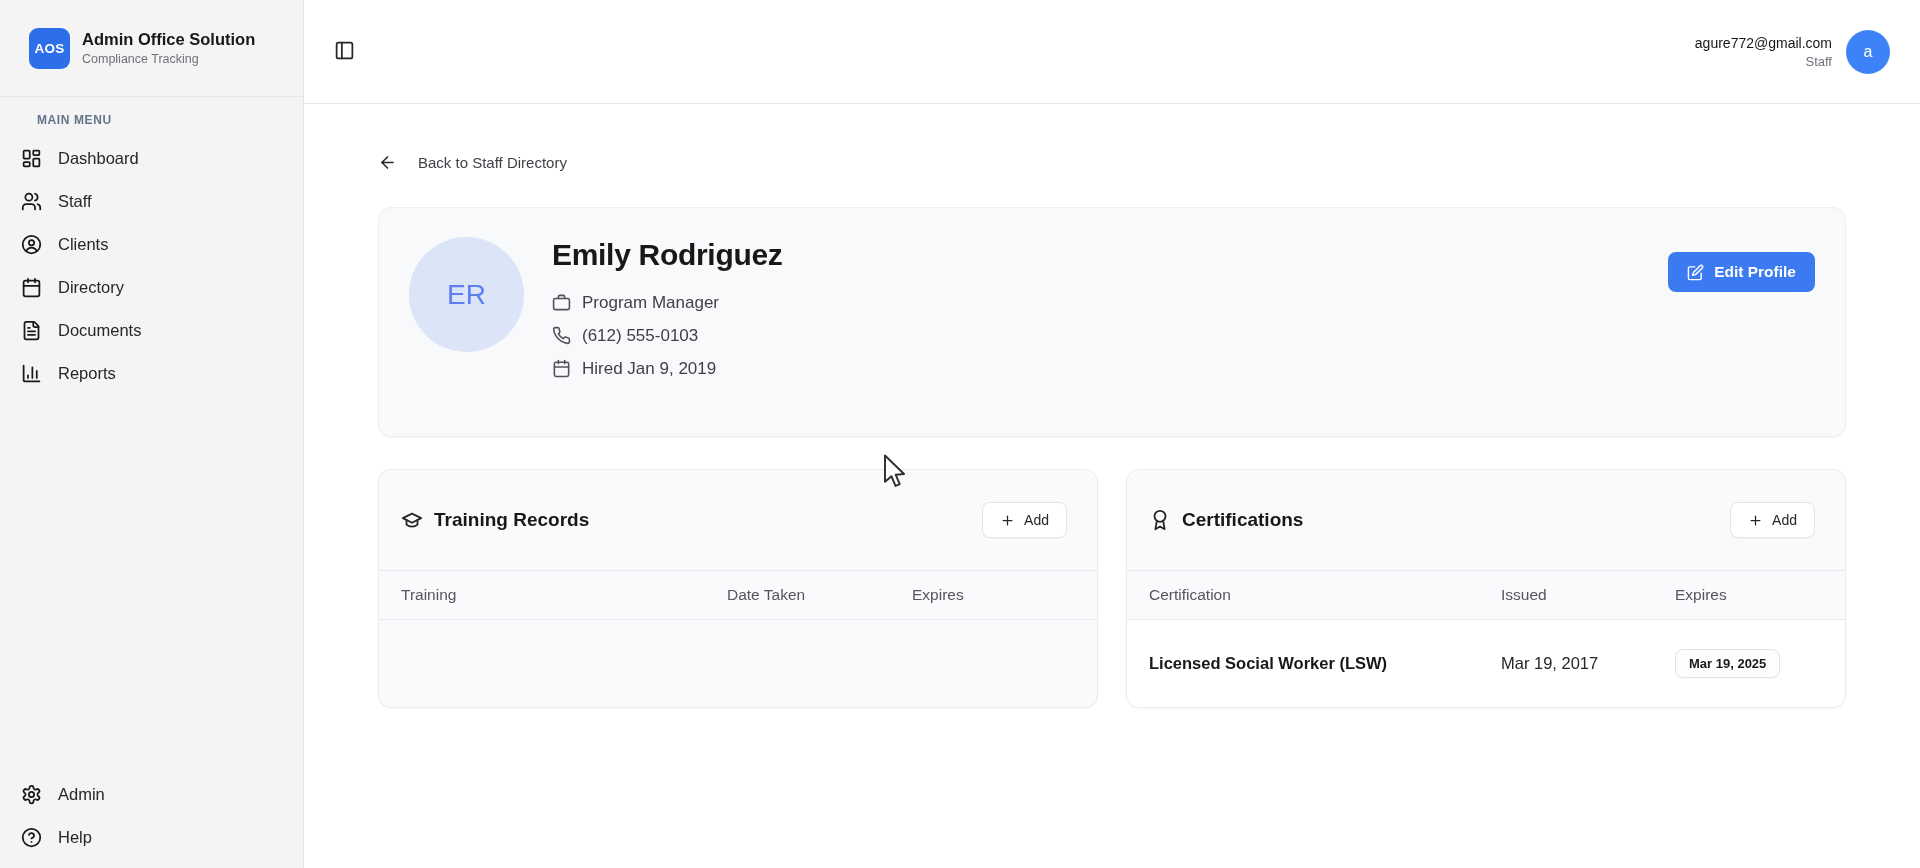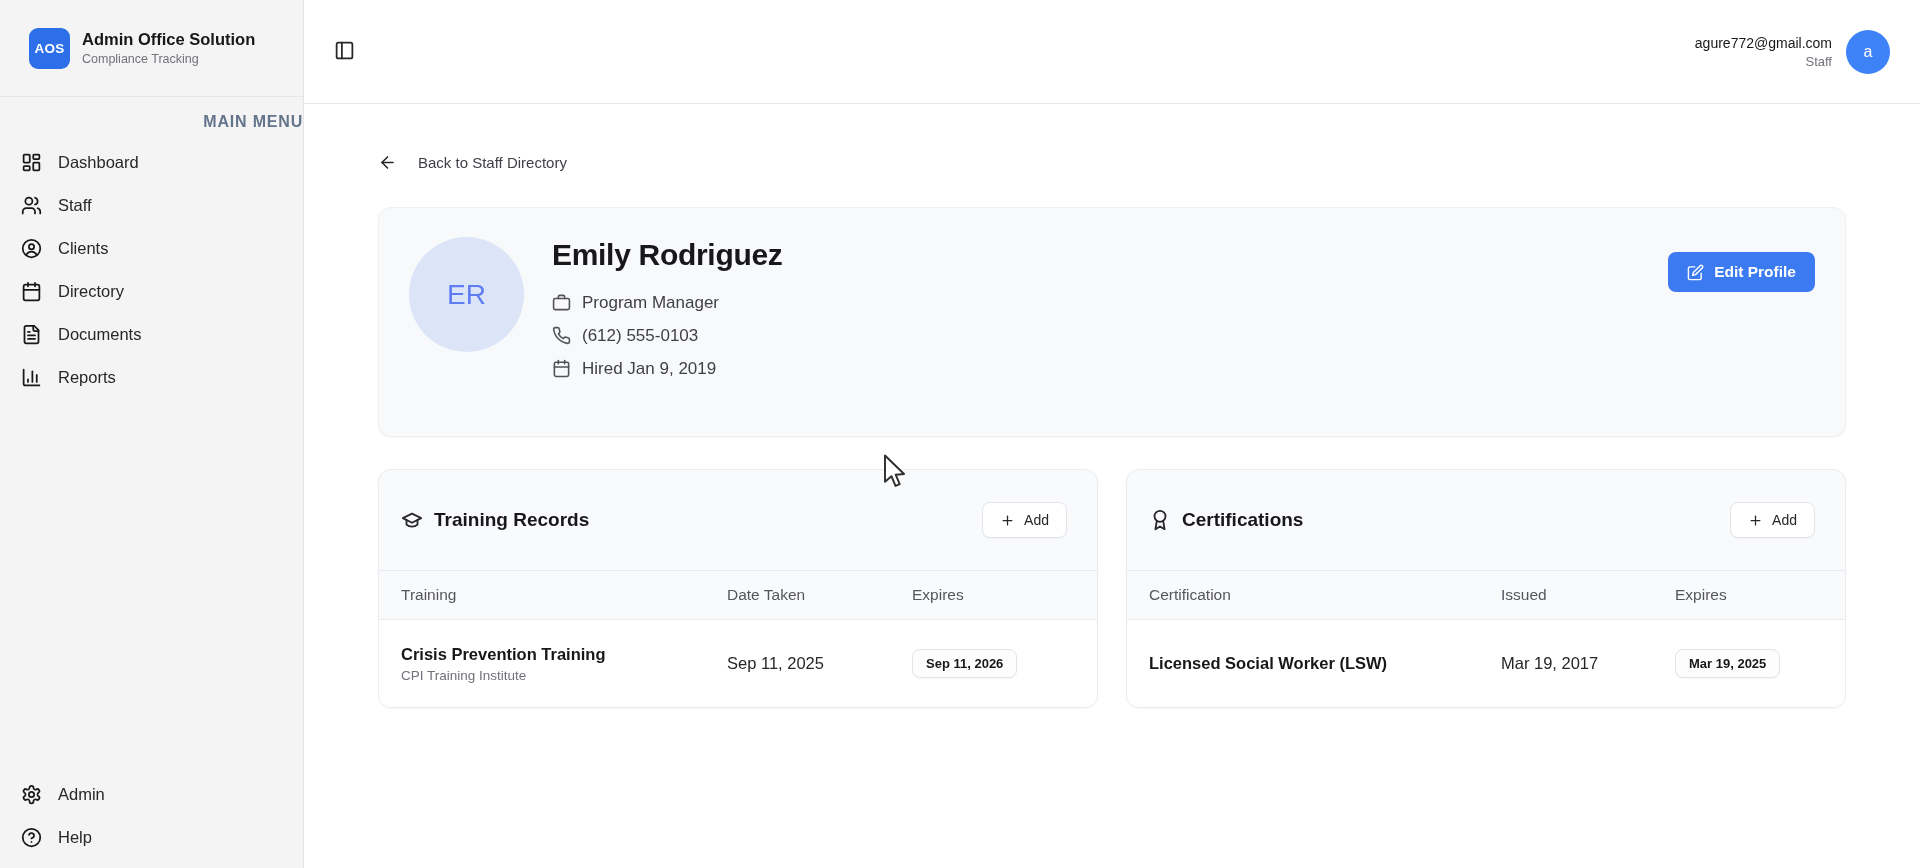--- a/index.html
+++ b/index.html
@@ -8,21 +8,21 @@
   .app { position:relative; display:flex; width:1920px; height:868px; }
 
   
   .sidebar { width:304px; min-width:304px; background:#f4f4f5; border-right:1px solid #e4e4e7; display:flex; flex-direction:column; }
   .sidebar-logo { height:97px; border-bottom:1px solid #e7e7ea; display:flex; align-items:center; padding-left:29px; }
   .logo-badge { width:41px; height:41px; border-radius:9px; background:#2c6fe8; color:#fff; display:flex; align-items:center; justify-content:center; font-size:13.5px; font-weight:700; letter-spacing:.2px; }
   .logo-text { margin-left:12px; }
   .logo-name { font-size:16.5px; font-weight:700; color:#18181b; }
   .logo-sub { font-size:12.5px; color:#71717a; margin-top:3px; }
   .nav { margin-top:16px; }
-  .nav-section { margin:0 0 10px 37px; font-size:16px; font-weight:700; letter-spacing:.05em; color:#64748b;text-align:right; }
+  .nav-section { margin:0 0 10px 37px; font-size:12px; font-weight:700; letter-spacing:.05em; color:#64748b; }
   .nav-item { display:flex; align-items:center; height:43px; padding-left:21px; cursor:pointer; }
   .nav-item svg { width:21px; height:21px; stroke:#3f3f46; }
   .nav-item span { margin-left:16px; font-size:16.5px; color:#27272a; }
   .sidebar-spacer { flex:1; }
   .sidebar-footer { padding-bottom:9px; }
 
   svg.ic { fill:none; stroke:currentColor; stroke-width:2; stroke-linecap:round; stroke-linejoin:round; }
 
   
   .main { flex:1; display:flex; flex-direction:column; background:#ffffff; }
@@ -250,28 +250,20 @@
                   <path d="M5 12h14"></path>
                 </svg>
               <span>Add</span>
             </button>
           </div>
           <div class="grid t-grid table-head">
             <div>Training</div>
             <div>Date Taken</div>
             <div>Expires</div>
           </div>
-          <div class="grid t-grid table-row">
-            <div>
-              <div class="row-name">Crisis Prevention Training</div>
-              <div class="row-sub">CPI Training Institute</div>
-            </div>
-            <div class="row-date">Sep 11, 2025</div>
-            <div><span class="badge">Sep 11, 2026</span></div>
-          </div>
         </section>
 
         <section class="panel">
           <div class="panel-head">
             <div class="panel-title">
               <svg class="ic" viewBox="0 0 24 24">
                   <circle cx="12" cy="8" r="6"></circle>
                   <path d="M15.477 12.89 17 22l-5-3-5 3 1.523-9.11"></path>
                 </svg>
               <span>Certifications</span>

